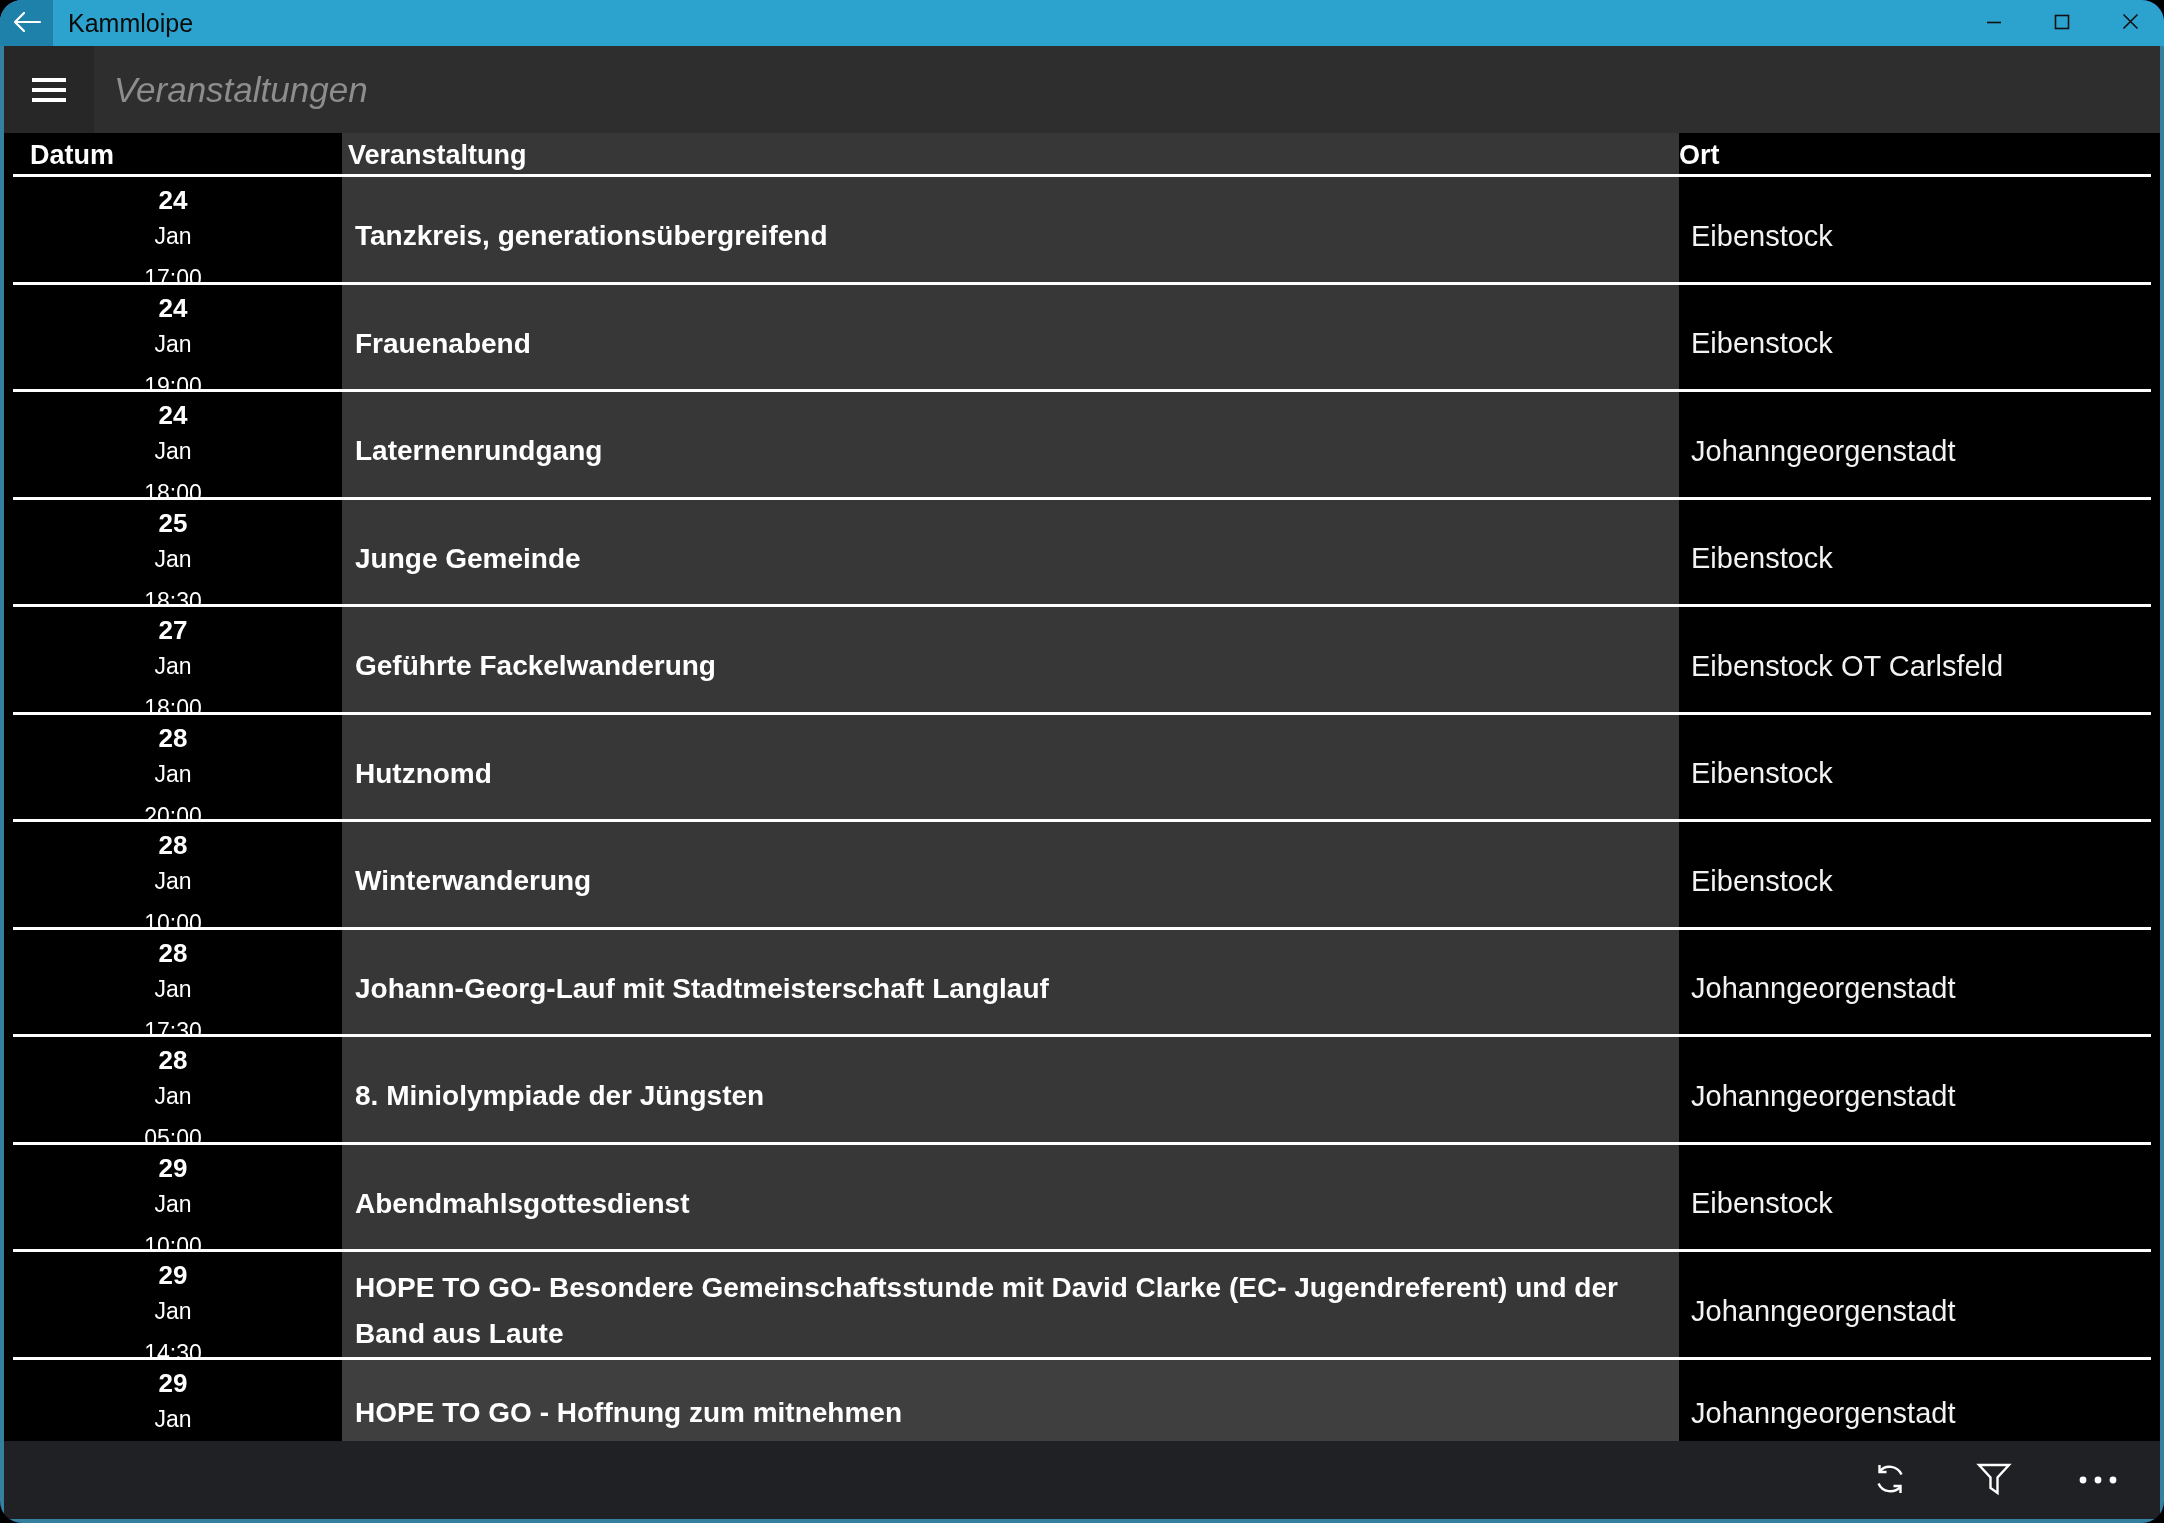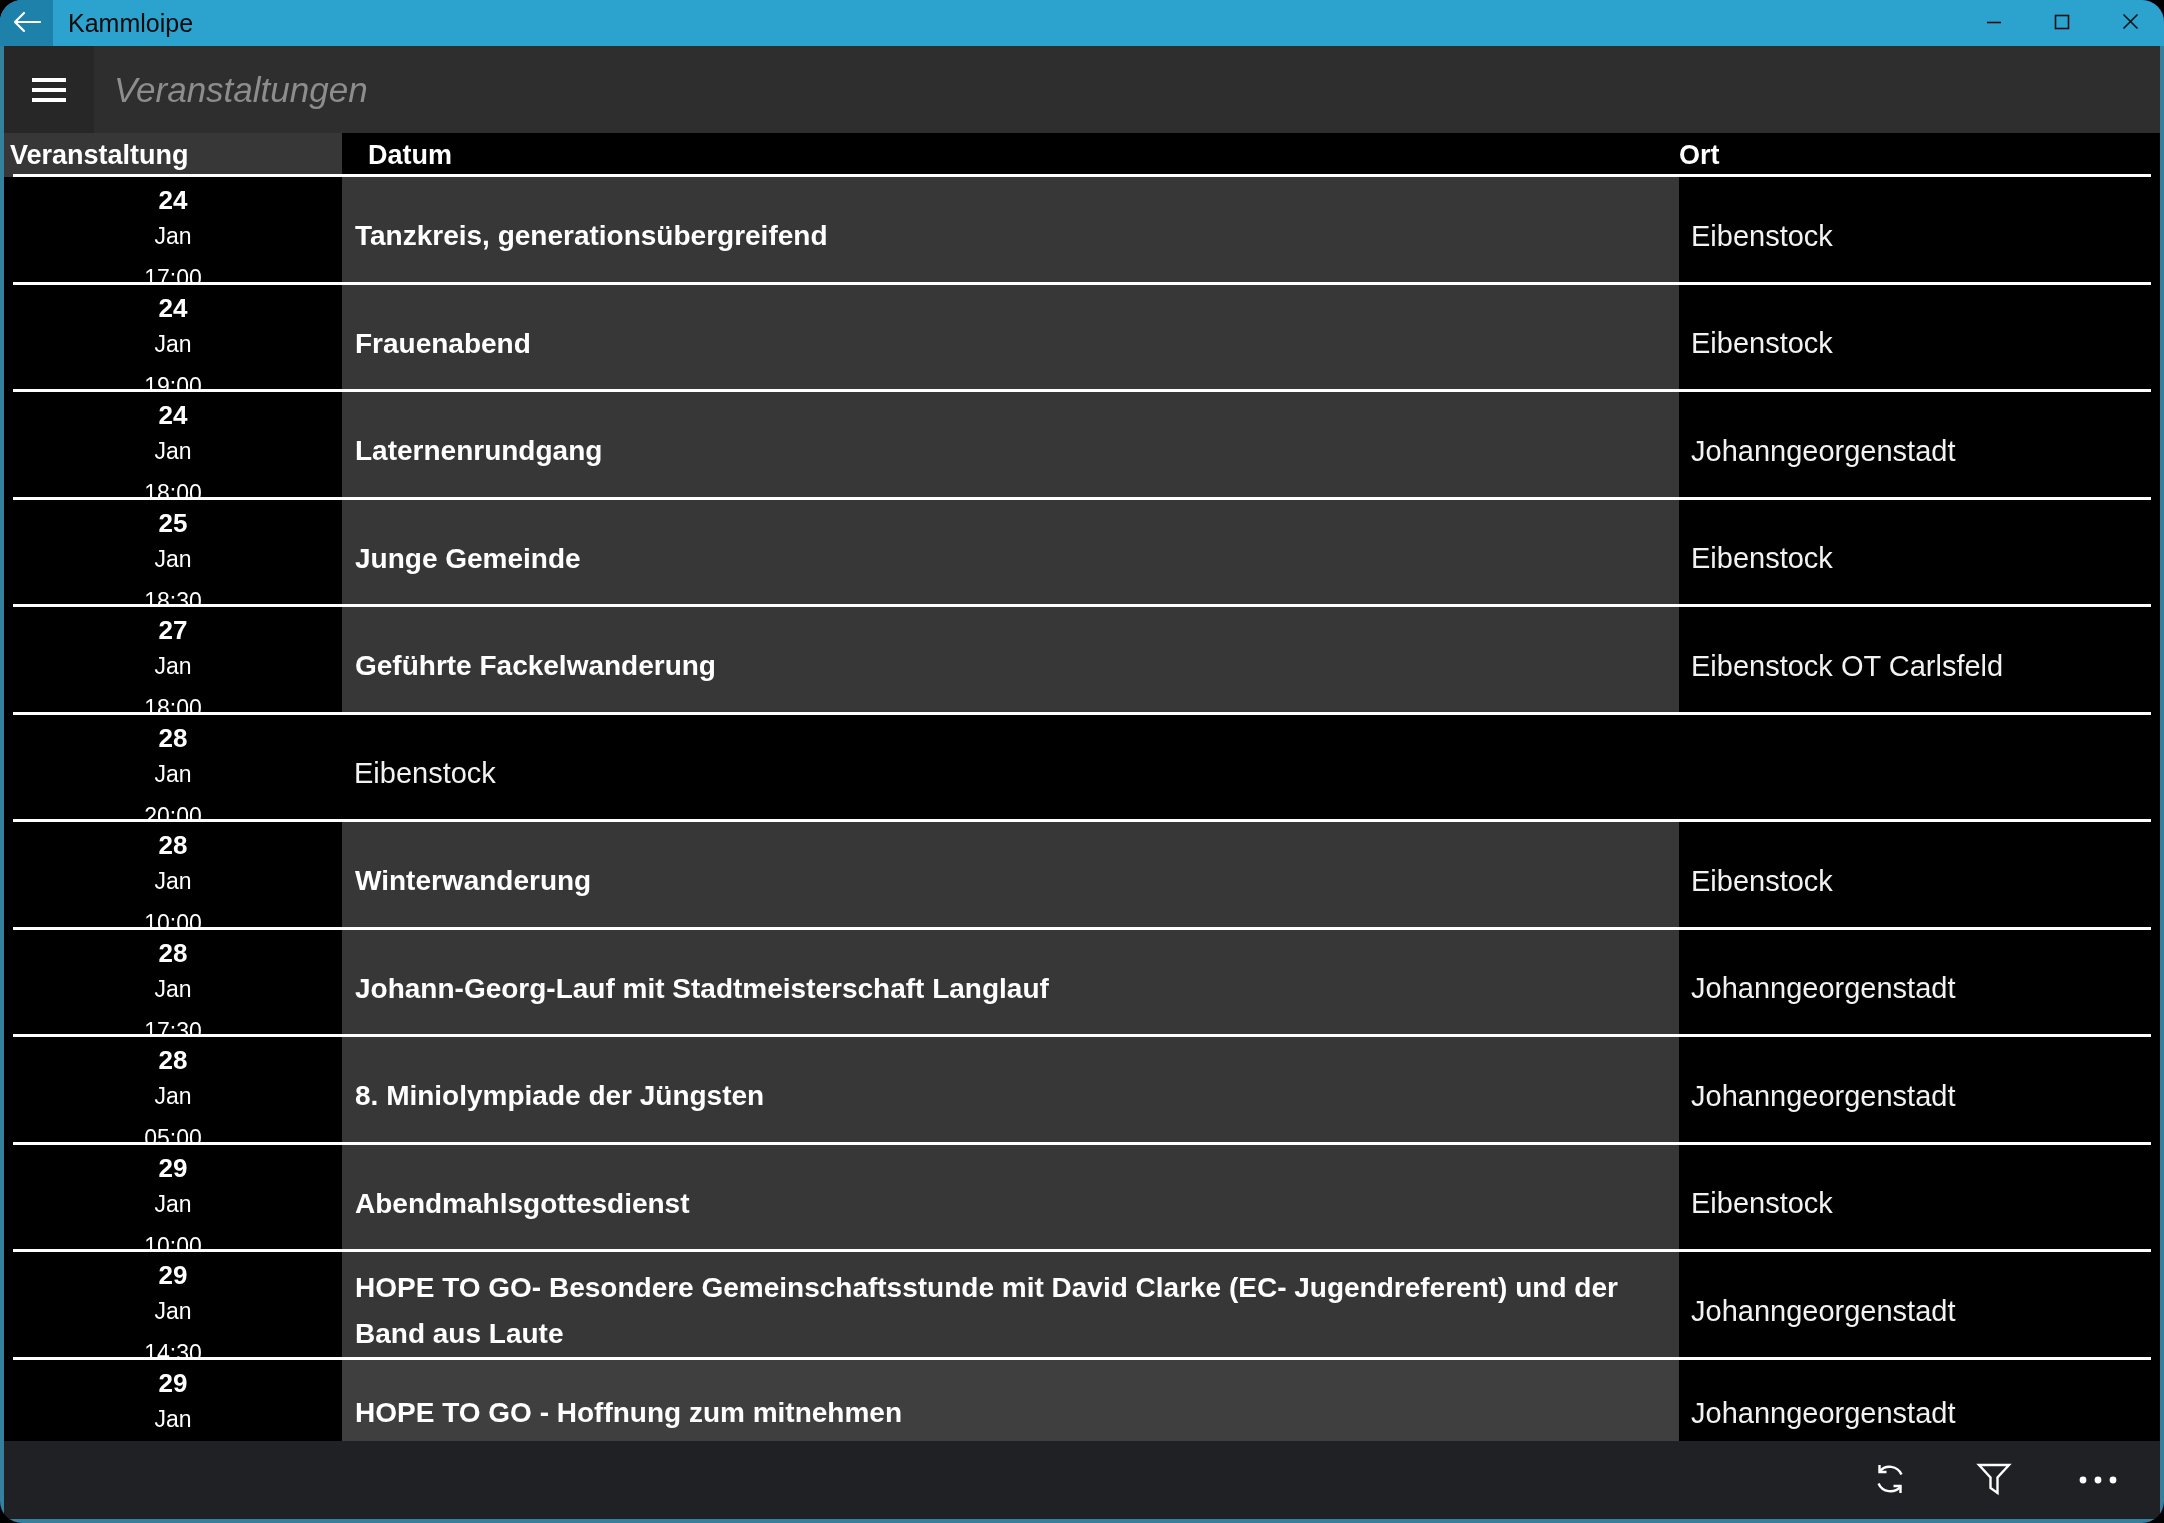--- a/index.html
+++ b/index.html
@@ -92,22 +92,22 @@
           <span class="bar"></span>
             <span class="bar"></span>
             <span class="bar"></span>
         </span>
       </button>
       <span class="page-title">Veranstaltungen</span>
     </div>
 
     <div class="table">
       <div class="thead">
+        <div class="th th-datum">Datum</div>
         <div class="th th-event">Veranstaltung</div>
-        <div class="th th-datum">Datum</div>
         <div class="th th-ort">Ort</div>
       </div>
       <div id="rows">
   <div class="row">
     <div class="cell-date">
       <div class="day">24</div>
       <div class="month">Jan</div>
       <div class="time">17:00</div>
     </div>
     <div class="cell-event">Tanzkreis, generationsübergreifend</div>
@@ -153,20 +153,21 @@
     <div class="cell-event">Geführte Fackelwanderung</div>
     <div class="cell-ort">Eibenstock OT Carlsfeld</div>
   </div>
 
   <div class="row">
     <div class="cell-date">
       <div class="day">28</div>
       <div class="month">Jan</div>
       <div class="time">20:00</div>
     </div>
+    <div class="cell-event">Hutznomd</div>
     <div class="cell-ort">Eibenstock</div>
   </div>
 
   <div class="row">
     <div class="cell-date">
       <div class="day">28</div>
       <div class="month">Jan</div>
       <div class="time">10:00</div>
     </div>
     <div class="cell-event">Winterwanderung</div>

